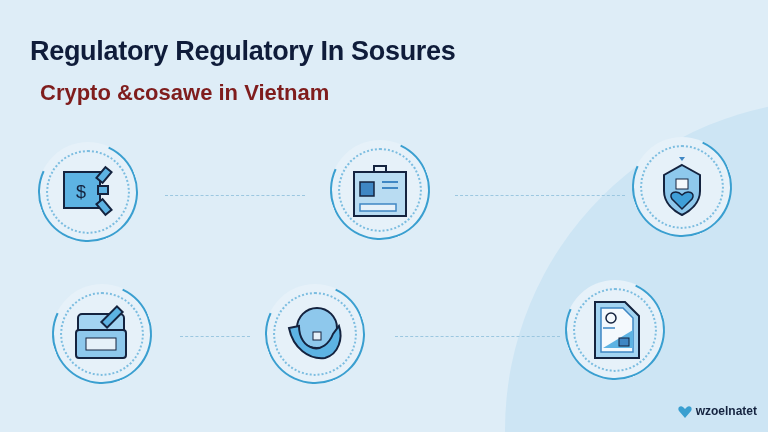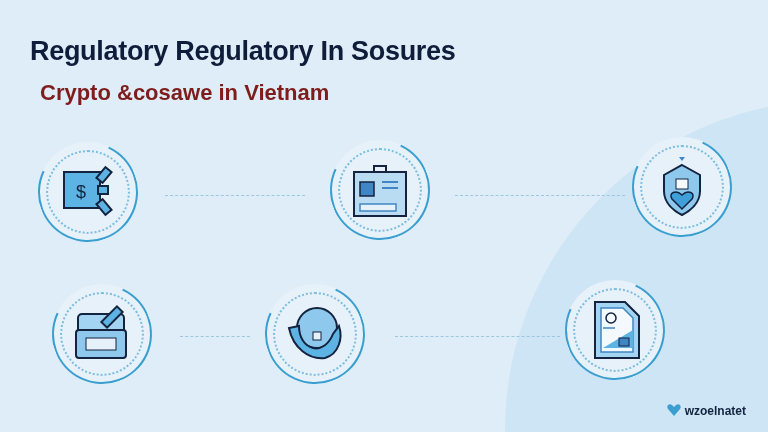--- a/index.html
+++ b/index.html
@@ -32,21 +32,21 @@
     }
     .node .dots {
       position:absolute; inset:8px; border-radius:50%;
       border:2px dotted #7cbde0;
     }
     .node svg { position:absolute; left:20px; top:20px; width:60px; height:60px; }
     .conn {
       position:absolute; height:0; border-top:1.5px dashed #9cc7e0;
     }
     .brand {
-      position:absolute; right:22px; bottom:14px; display:flex; align-items:flex-start; gap:4px;
+      position:absolute; right:11px; bottom:14px; display:flex; align-items:flex-end; gap:4px;
       font-size:12px; font-weight:bold; color:#14233f;
     }
   </style>
 </head>
 <body>
 
 <div class="bigcircle"></div>
 
 <h1 class="title">Regulatory Regulatory In Sosures</h1>
 <h2 class="subtitle">Crypto &amp;cosawe in Vietnam</h2>

